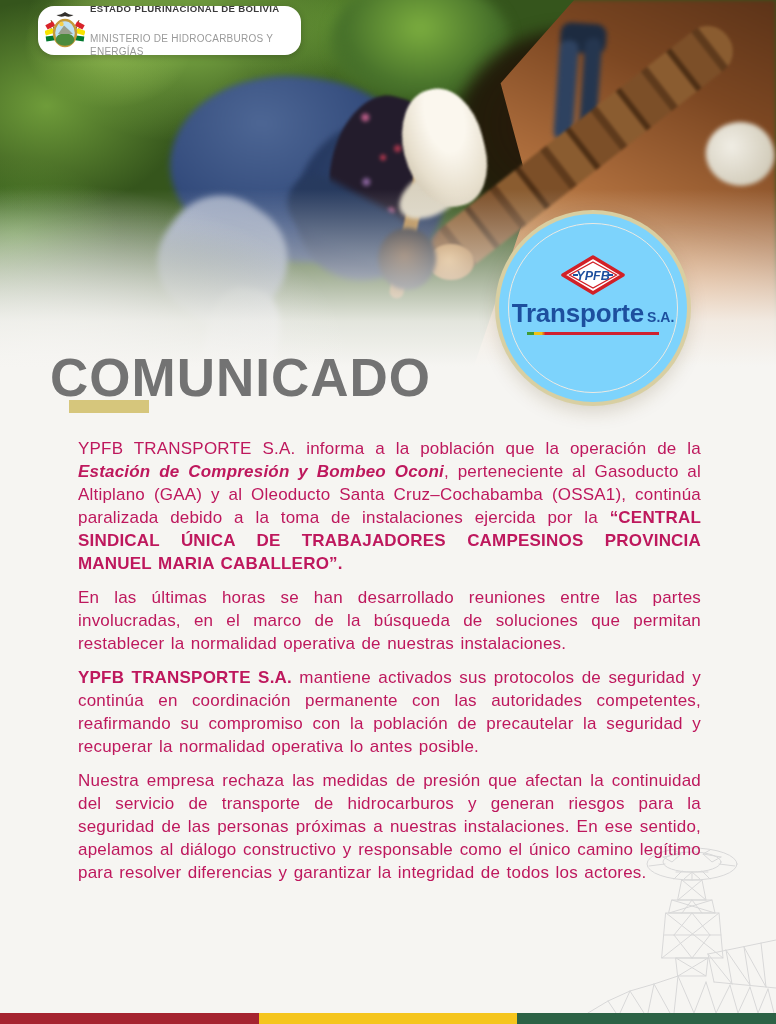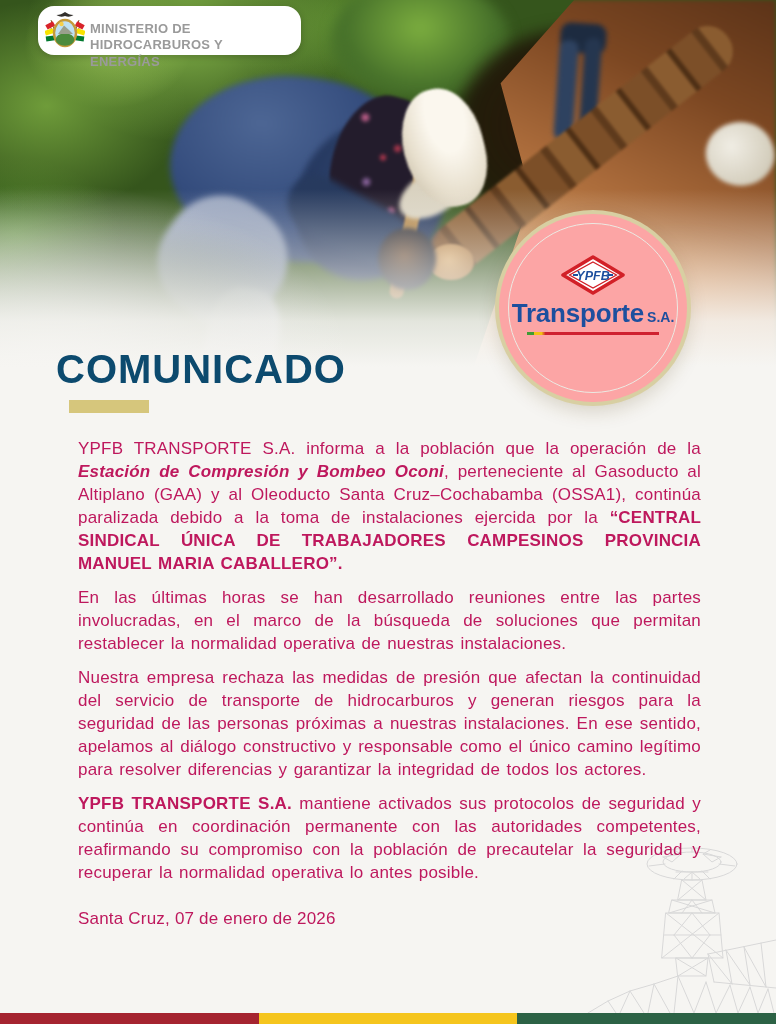--- a/index.html
+++ b/index.html
@@ -74,35 +74,35 @@
     rgba(246,245,242,0) 50%, rgba(246,245,242,.5) 70%, rgba(246,245,242,.9) 85%, #f6f5f2 97%);}
   .white-fade-left{position:absolute;inset:0;background:radial-gradient(ellipse 430px 270px at 6% 100%,
     rgba(246,245,242,.95) 0%, rgba(246,245,242,0) 72%);}
 
   
   .header-pill{position:absolute;left:38px;top:6px;width:248px;height:49px;background:#fff;border-radius:16px;
     box-shadow:0 2px 7px rgba(0,0,0,.22);display:flex;align-items:center;padding:0 8px 0 7px;z-index:20;justify-content:center;}
   .coat{flex:0 0 auto;margin-right:5px;}
   .ministry{display:flex;flex-direction:column;justify-content:center;line-height:1.25;}
   .ministry-line1{font-size:9.6px;font-weight:bold;color:#3b3b3b;letter-spacing:.35px;}
-  .ministry-line2{font-size:13px;font-weight:700;color:#9a9a9a;letter-spacing:.25px;margin-top:18px;}
-
-  
-  .badge{position:absolute;left:499px;top:214px;width:188px;height:188px;border-radius:50%;background:#fca5a5;
+  .ministry-line2{font-size:10px;font-weight:400;color:#9a9a9a;letter-spacing:.25px;margin-top:18px;}
+
+  
+  .badge{position:absolute;left:499px;top:214px;width:188px;height:188px;border-radius:50%;background:#7dd3fc;
     box-shadow:0 0 0 4px #d8cfa2, 0 8px 20px rgba(90,70,20,.22);z-index:18;}
   .badge-inner{position:absolute;inset:9px;border-radius:50%;border:1px solid #eceae3;
     display:flex;flex-direction:column;align-items:center;padding-top:31px;box-sizing:border-box;}
   .transporte-row{display:flex;align-items:baseline;gap:3px;margin-top:3px;color:#1d4f9e;}
   .transporte-name{font-size:26px;font-weight:bold;letter-spacing:-.2px;}
   .transporte-suffix{font-size:14px;font-weight:bold;}
   .logo-underline{margin-top:3px;width:132px;height:3px;
     background:linear-gradient(90deg,#3f9b35 0%,#3f9b35 5%,#f2c114 5%,#f2c114 11%,#cf2130 14%,#cf2130 100%);}
 
   
-  .title{position:absolute;left:56px;top:347px;font-size:40px;font-weight:800;color:#0c4a6e;
+  .title{position:absolute;left:50px;top:347px;font-size:53px;font-weight:800;color:#737373;
     letter-spacing:1px;z-index:22;}
   .title-underline{position:absolute;left:69px;top:400px;width:80px;height:13px;background:#d6c67c;z-index:22;}
   .content{position:absolute;left:78px;top:437px;width:623px;z-index:10;color:#be185d;}
   .content p{margin:0 0 11px 0;font-size:17px;line-height:23px;text-align:justify;
     letter-spacing:.2px;word-spacing:1.5px;}
   .content .bi{font-weight:bold;font-style:italic;}
   .content .b{font-weight:bold;}
   .dateline{margin-top:23px;font-size:17px;line-height:23px;letter-spacing:.2px;}
 
   
@@ -183,23 +183,22 @@
       <div class="logo-underline"></div>
     </div>
   </div>
 
   <div class="title">COMUNICADO</div>
   <div class="title-underline"></div>
 
   <div class="content">
     <p><span>YPFB TRANSPORTE S.A. informa a la población que la operación de la </span><span class="bi">Estación de Compresión y Bombeo Oconi</span><span>, perteneciente al Gasoducto al Altiplano (GAA) y al Oleoducto Santa Cruz–Cochabamba (OSSA1), continúa paralizada debido a la toma de instalaciones ejercida por la </span><span class="b">“CENTRAL SINDICAL ÚNICA DE TRABAJADORES CAMPESINOS PROVINCIA MANUEL MARIA CABALLERO”.</span></p>
     <p>En las últimas horas se han desarrollado reuniones entre las partes involucradas, en el marco de la búsqueda de soluciones que permitan restablecer la normalidad operativa de nuestras instalaciones.</p>
+    <p><span class="b">YPFB TRANSPORTE S.A.</span><span> mantiene activados sus protocolos de seguridad y continúa en coordinación permanente con las autoridades competentes, reafirmando su compromiso con la población de precautelar la seguridad y recuperar la normalidad operativa lo antes posible.</span></p>
     <p>Nuestra empresa rechaza las medidas de presión que afectan la continuidad del servicio de transporte de hidrocarburos y generan riesgos para la seguridad de las personas próximas a nuestras instalaciones. En ese sentido, apelamos al diálogo constructivo y responsable como el único camino legítimo para resolver diferencias y garantizar la integridad de todos los actores.</p>
-    <p><span class="b">YPFB TRANSPORTE S.A.</span><span> mantiene activados sus protocolos de seguridad y continúa en coordinación permanente con las autoridades competentes, reafirmando su compromiso con la población de precautelar la seguridad y recuperar la normalidad operativa lo antes posible.</span></p>
-    <div class="dateline">Santa Cruz, 07 de enero de 2026</div>
   </div>
 
   <svg class="watermark" viewBox="0 0 190 178">
     <g stroke="#d7d7d7" stroke-width="1" fill="none" stroke-linejoin="round" stroke-linecap="round">
       <ellipse cx="106" cy="29" rx="45" ry="16"></ellipse>
       <ellipse cx="106" cy="27" rx="29" ry="10"></ellipse>
       <path d="M63,31 L79,29 M149,31 L133,29 M88,15 L95,19 M124,15 L117,19 M88,44 L96,36 M124,44 L116,36 M106,13 L106,17 M106,45 L106,37"></path>
       <path d="M77,22 L95,19 L86,27 L77,22 M135,22 L117,19 L126,27 L135,22 M90,37 L106,37 L98,44 M122,37 L106,37 L114,44"></path>
       <path d="M96,45 L116,45 L120,65 L92,65 Z M96,45 L120,65 M116,45 L92,65"></path>
       <path d="M86,65 L126,65 L129,78 L83,78 Z M86,65 L129,78 M126,65 L83,78 M106,65 L96,78 M106,65 L116,78"></path>

